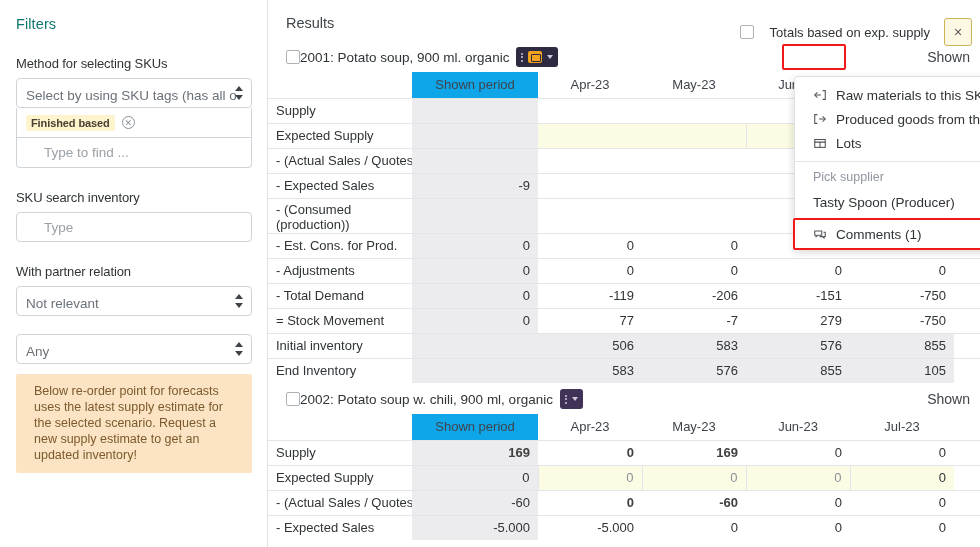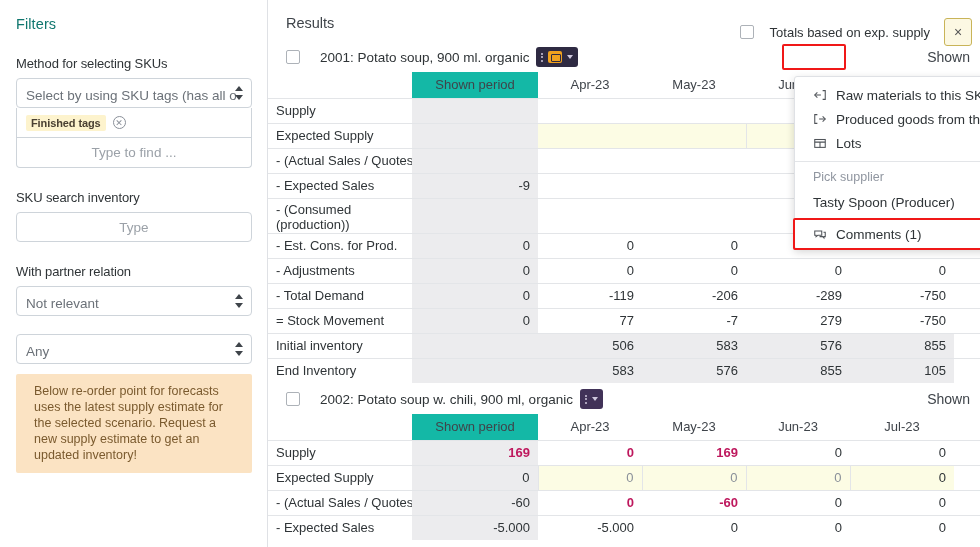--- a/index.html
+++ b/index.html
@@ -72,25 +72,24 @@
     width: 13px; height: 13px; border-radius: 50%;
     border: 1.2px solid #8a9099;
     color: #8a9099; font-size: 9px; line-height: 10px;
     text-align: center; cursor: pointer;
     display: inline-flex; align-items: center; justify-content: center;
   }
   .txtinput {
     width: 236px; height: 30px;
     border: 1px solid #ced4da; border-top: 0;
     border-radius: 0 0 4px 4px;
-    background: #fff; padding: 0 17px;
+    background: #fff; padding: 0 27px;
     font-size: 13.5px; color: #c2410c;
     font-family: "Liberation Sans", sans-serif;
     outline: none;
-    text-align: center;
   }
   .txtinput::placeholder { color: #9ba1a8; }
   .txtinput.solo { border-top: 1px solid #ced4da; border-radius: 4px; }
   .hint { font-size: 11.5px; color: #6b7178; margin: 5px 0 0 1px; }
 
   .gap-lg { height: 22px; }
   .gap-md { height: 18px; }
 
   .notice {
     width: 236px;
@@ -137,21 +136,21 @@
     font-size: 14px; color: #3f444a;
   }
 
   
   .sku-row {
     position: relative;
     display: flex; align-items: center;
     padding: 0 0 0 18px;
     height: 30px;
   }
-  .sku-name { font-size: 13.5px; color: #2f3437; margin-left: 20px; }
+  .sku-name { font-size: 13.5px; color: #2f3437; margin-left: 0; }
   .dots-btn {
     margin-left: 7px; height: 20px;
     background: #413258; border-radius: 3px;
     display: inline-flex; align-items: center;
     padding: 0 5px; gap: 5px; cursor: pointer;
   }
   .dots-btn.amber { background: #2e2a42; }
   .vdots { display: flex; flex-direction: column; gap: 1.5px; }
   .vdots b { width: 2px; height: 2px; background: #cfc8dd; border-radius: 50%; display: block; }
   .cmt-icon {
@@ -179,24 +178,24 @@
     border-top: 1px solid #e3e5e8;
     height: 25px; padding: 0 8px;
     font-weight: 400; color: #2f3437;
     white-space: nowrap; overflow: hidden;
   }
   table.grid th { color: #3f444a; text-align: center; border-top: 0; height: 26px; }
   table.grid th.lbl { border: 0; }
   td.lbl { text-align: left; padding-left: 20px; color: #2f3437; }
   td.num { text-align: right; }
   td.shaded { background: #ececee; }
-  th.shaded { background: #14b8a6; }
+  th.shaded { background: #0ea5e9; }
   td.yellow { background: #fcfce4; }
   td.sep { border-left: 1px solid #e3e5e8; }
-  .blue { color: #be185d; font-weight: bold; }
+  .blue { color: #404040; font-weight: bold; }
   .grey { color: #8a9099; }
   tr.tall td { height: 35px; }
   td.lbl.two { line-height: 15px; white-space: normal; padding-top: 2px; }
 
   
   .menu {
     position: absolute; left: 526px; top: 76px;
     width: 248px;
     background: #fff;
     border: 1px solid #dfe1e5;
@@ -232,21 +231,21 @@
 
     <div class="field-label">Method for selecting SKUs</div>
     <div class="sel">
       <span>Select by using SKU tags (has all o</span>
       <span class="caret">
           <i class="up"></i>
           <i class="dn"></i>
         </span>
     </div>
     <div class="tagbox">
-      <span class="tag">Finished tags</span>
+      <span class="tag">Finished based</span>
       <span class="tag-x">✕</span>
     </div>
     <input class="txtinput" placeholder="Type to find ..." style="">
 
     <div class="gap-lg"></div>
     <div class="field-label">SKU search inventory</div>
     <input class="txtinput solo" placeholder="Type" style="">
 
     <div class="gap-lg"></div>
     <div class="field-label">With partner relation</div>
@@ -387,21 +386,21 @@
             <td class="num "><span class="">0</span></td>
             <td class="num "><span class="">0</span></td>
             <td class="num "></td>
             <td></td>
           </tr>
           <tr>
             <td class="lbl">- Total Demand</td>
             <td class="num shaded"><span class="">0</span></td>
             <td class="num "><span class="">-119</span></td>
             <td class="num "><span class="">-206</span></td>
-            <td class="num "><span class="">-289</span></td>
+            <td class="num "><span class="">-151</span></td>
             <td class="num "><span class="">-750</span></td>
             <td class="num "></td>
             <td></td>
           </tr>
           <tr>
             <td class="lbl">= Stock Movement</td>
             <td class="num shaded"><span class="">0</span></td>
             <td class="num "><span class="">77</span></td>
             <td class="num "><span class="">-7</span></td>
             <td class="num "><span class="">279</span></td>

